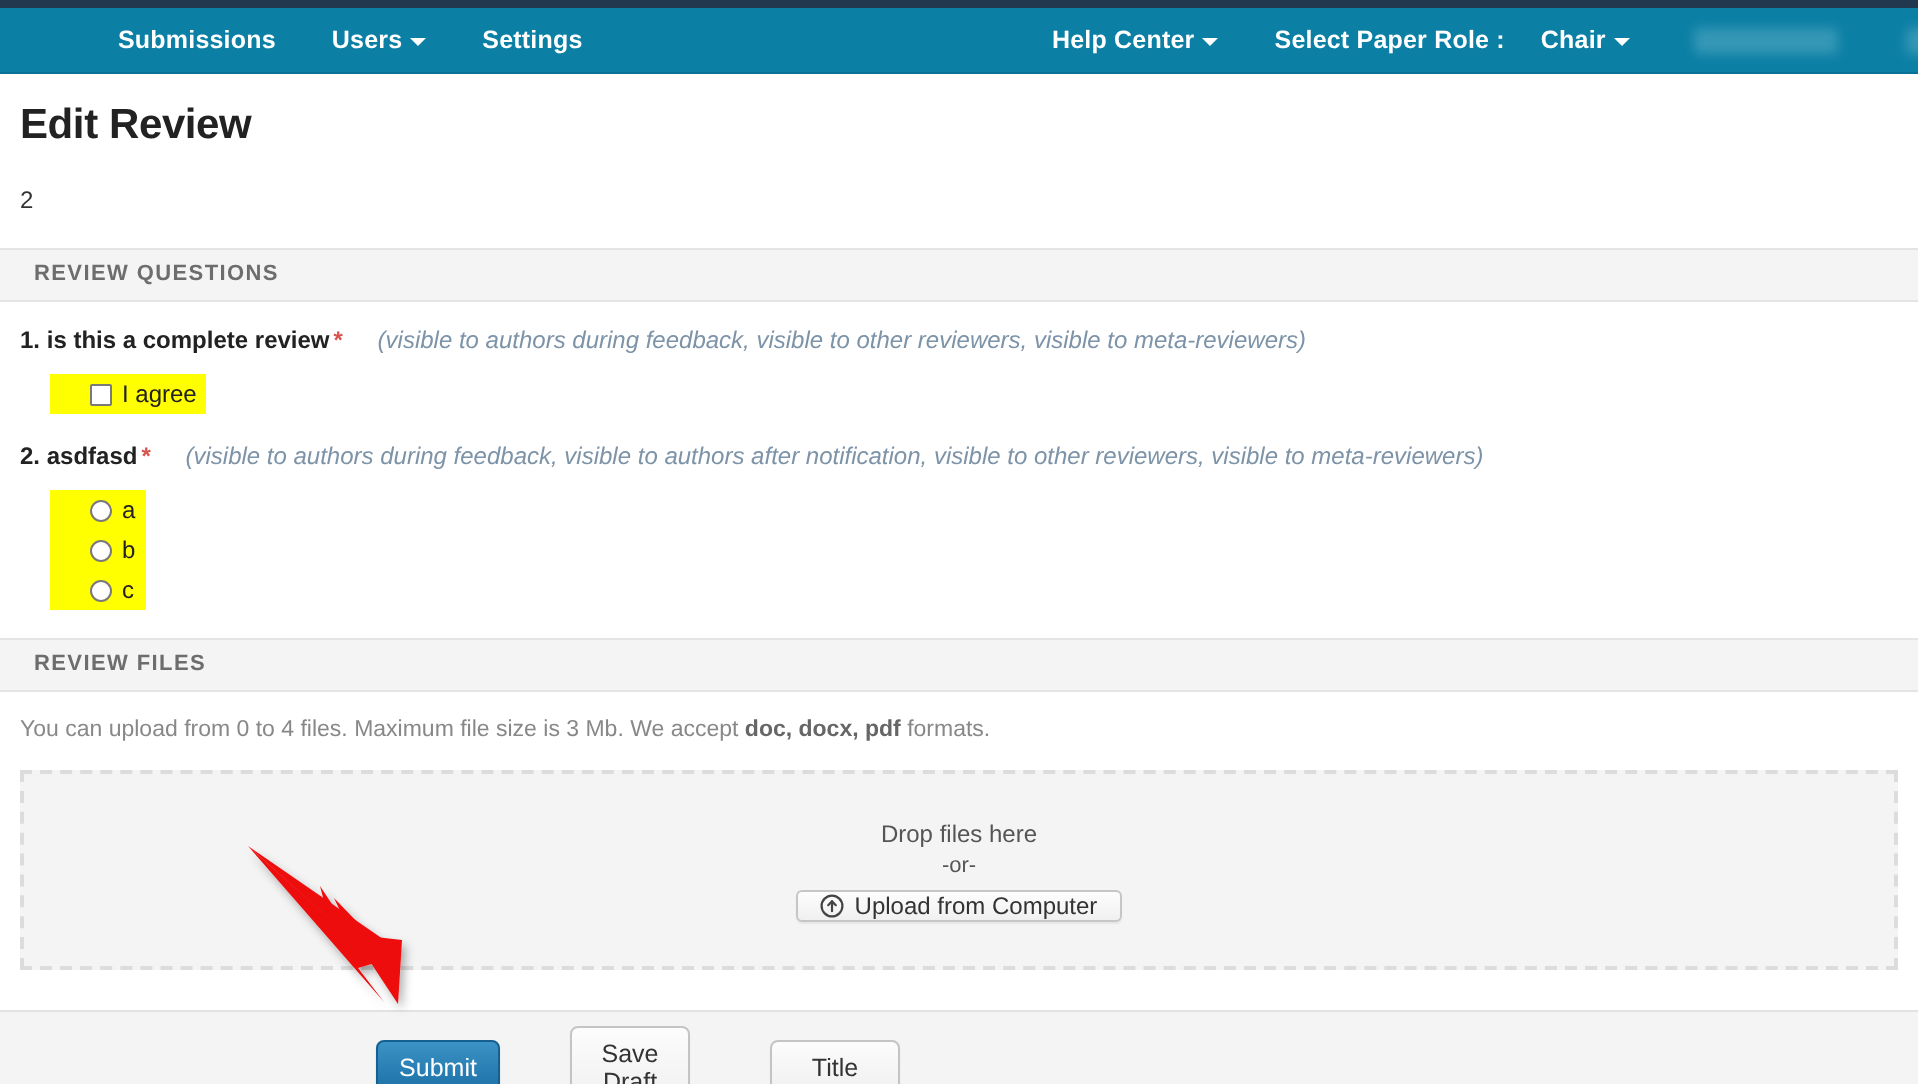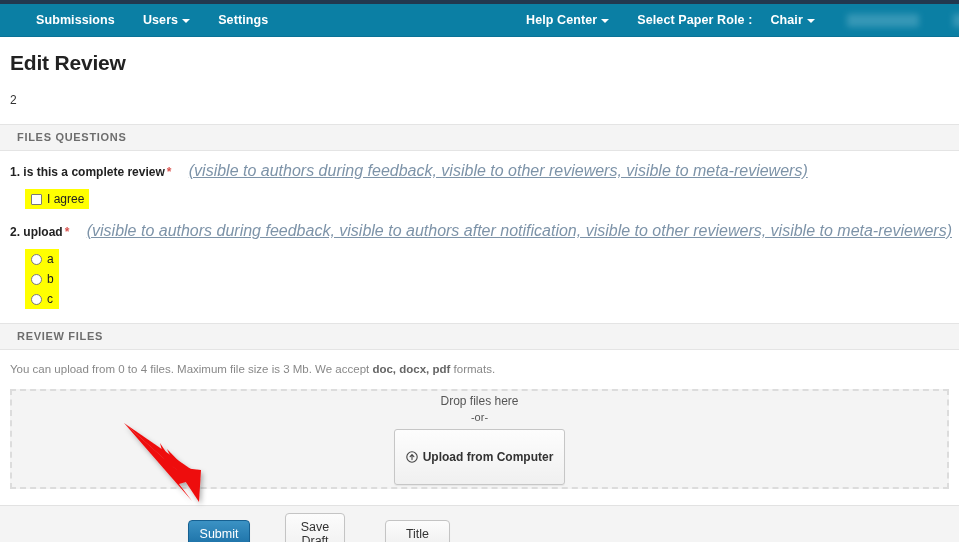--- a/index.html
+++ b/index.html
@@ -22,20 +22,21 @@
     height: 4px;
     background: #22384f;
   }
   .navbar {
     height: 32px;
     background: #0b7fa4;
     display: flex;
     align-items: center;
     position: relative;
     border-bottom: 1px solid #0a7296;
+    padding-left: 23px;
   }
   .nav-left {
     display: flex;
     align-items: center;
     margin-left: 30px;
   }
   .nav-right {
     display: flex;
     align-items: center;
     position: absolute;
@@ -126,38 +127,37 @@
   .q-num { font-weight: bold; color: #222222; }
   .q-text { font-weight: bold; color: #222222; text-align: right; }
   .q-required {
     color: #d9534f;
     font-weight: bold;
     margin-left: 2px;
   }
   .q-visibility {
     color: #7d93a8;
     font-style: italic;
-    font-size: 16px;
+    font-size: 12px;
     margin-left: 14px;
-    text-decoration: underline;
   }
   .q-options {
     margin-top: 9px;
     margin-left: 15px;
     display: inline-block;
   }
   .hl {
     background: #ffff00;
     display: inline-block;
   }
   .opt {
     display: flex;
     align-items: center;
     line-height: 20px;
-    padding: 0 5px 0 6px;
+    padding: 0 5px 0 20px;
   }
   .opt-label {
     font-size: 12px;
     color: #222222;
     margin-left: 5px;
   }
   .box-check {
     width: 11px;
     height: 11px;
     border: 1px solid #7a7a7a;
@@ -204,28 +204,27 @@
   .drop-or {
     font-size: 11px;
     color: #555555;
     line-height: 15px;
   }
   .upload-btn {
     margin-top: 4px;
     background: linear-gradient(to bottom, #fdfdfd 0%, #f0f0f0 100%);
     border: 1px solid #c6c6c6;
     border-radius: 3px;
-    padding: 20px 11px;
+    padding: 0 11px;
     font-size: 12px;
     color: #333333;
     display: inline-flex;
     align-items: center;
     box-shadow: 0 1px 1px rgba(0,0,0,0.06);
     cursor: pointer;
-    font-weight: bold;
   }
   .up-icon {
     display: inline-block;
     width: 12px;
     height: 12px;
     margin-right: 5px;
     position: relative;
   }
 
   
@@ -313,21 +312,21 @@
 <div class="page-title">Edit Review</div>
 
 <div class="meta">
   <div class="meta-row">
     <div class="meta-value">2</div>
   </div>
 </div>
 
 <div style="margin-top:14px;">
   <div class="section-bar">
-    <span>FILES QUESTIONS</span>
+    <span>REVIEW QUESTIONS</span>
   </div>
 </div>
 
 <div class="questions">
 
   <div class="question">
     <div class="q-head">
       <span class="q-num">1.</span>
       <span class="q-text">is this a complete review</span><span class="q-required">*</span>
       <span class="q-visibility">(visible to authors during feedback, visible to other reviewers, visible to meta-reviewers)</span>
@@ -338,21 +337,21 @@
           <span class="box-check"></span>
           <span class="opt-label">I agree</span>
         </label>
       </div>
     </div>
   </div>
 
   <div class="question" style="margin-top:14px;">
     <div class="q-head">
       <span class="q-num">2.</span>
-      <span class="q-text">upload</span><span class="q-required">*</span>
+      <span class="q-text">asdfasd</span><span class="q-required">*</span>
       <span class="q-visibility">(visible to authors during feedback, visible to authors after notification, visible to other reviewers, visible to meta-reviewers)</span>
     </div>
     <div class="q-options">
       <div class="hl">
         <label class="opt">
           <span class="box-radio"></span>
           <span class="opt-label">a</span>
         </label>
         <label class="opt">
           <span class="box-radio"></span>

